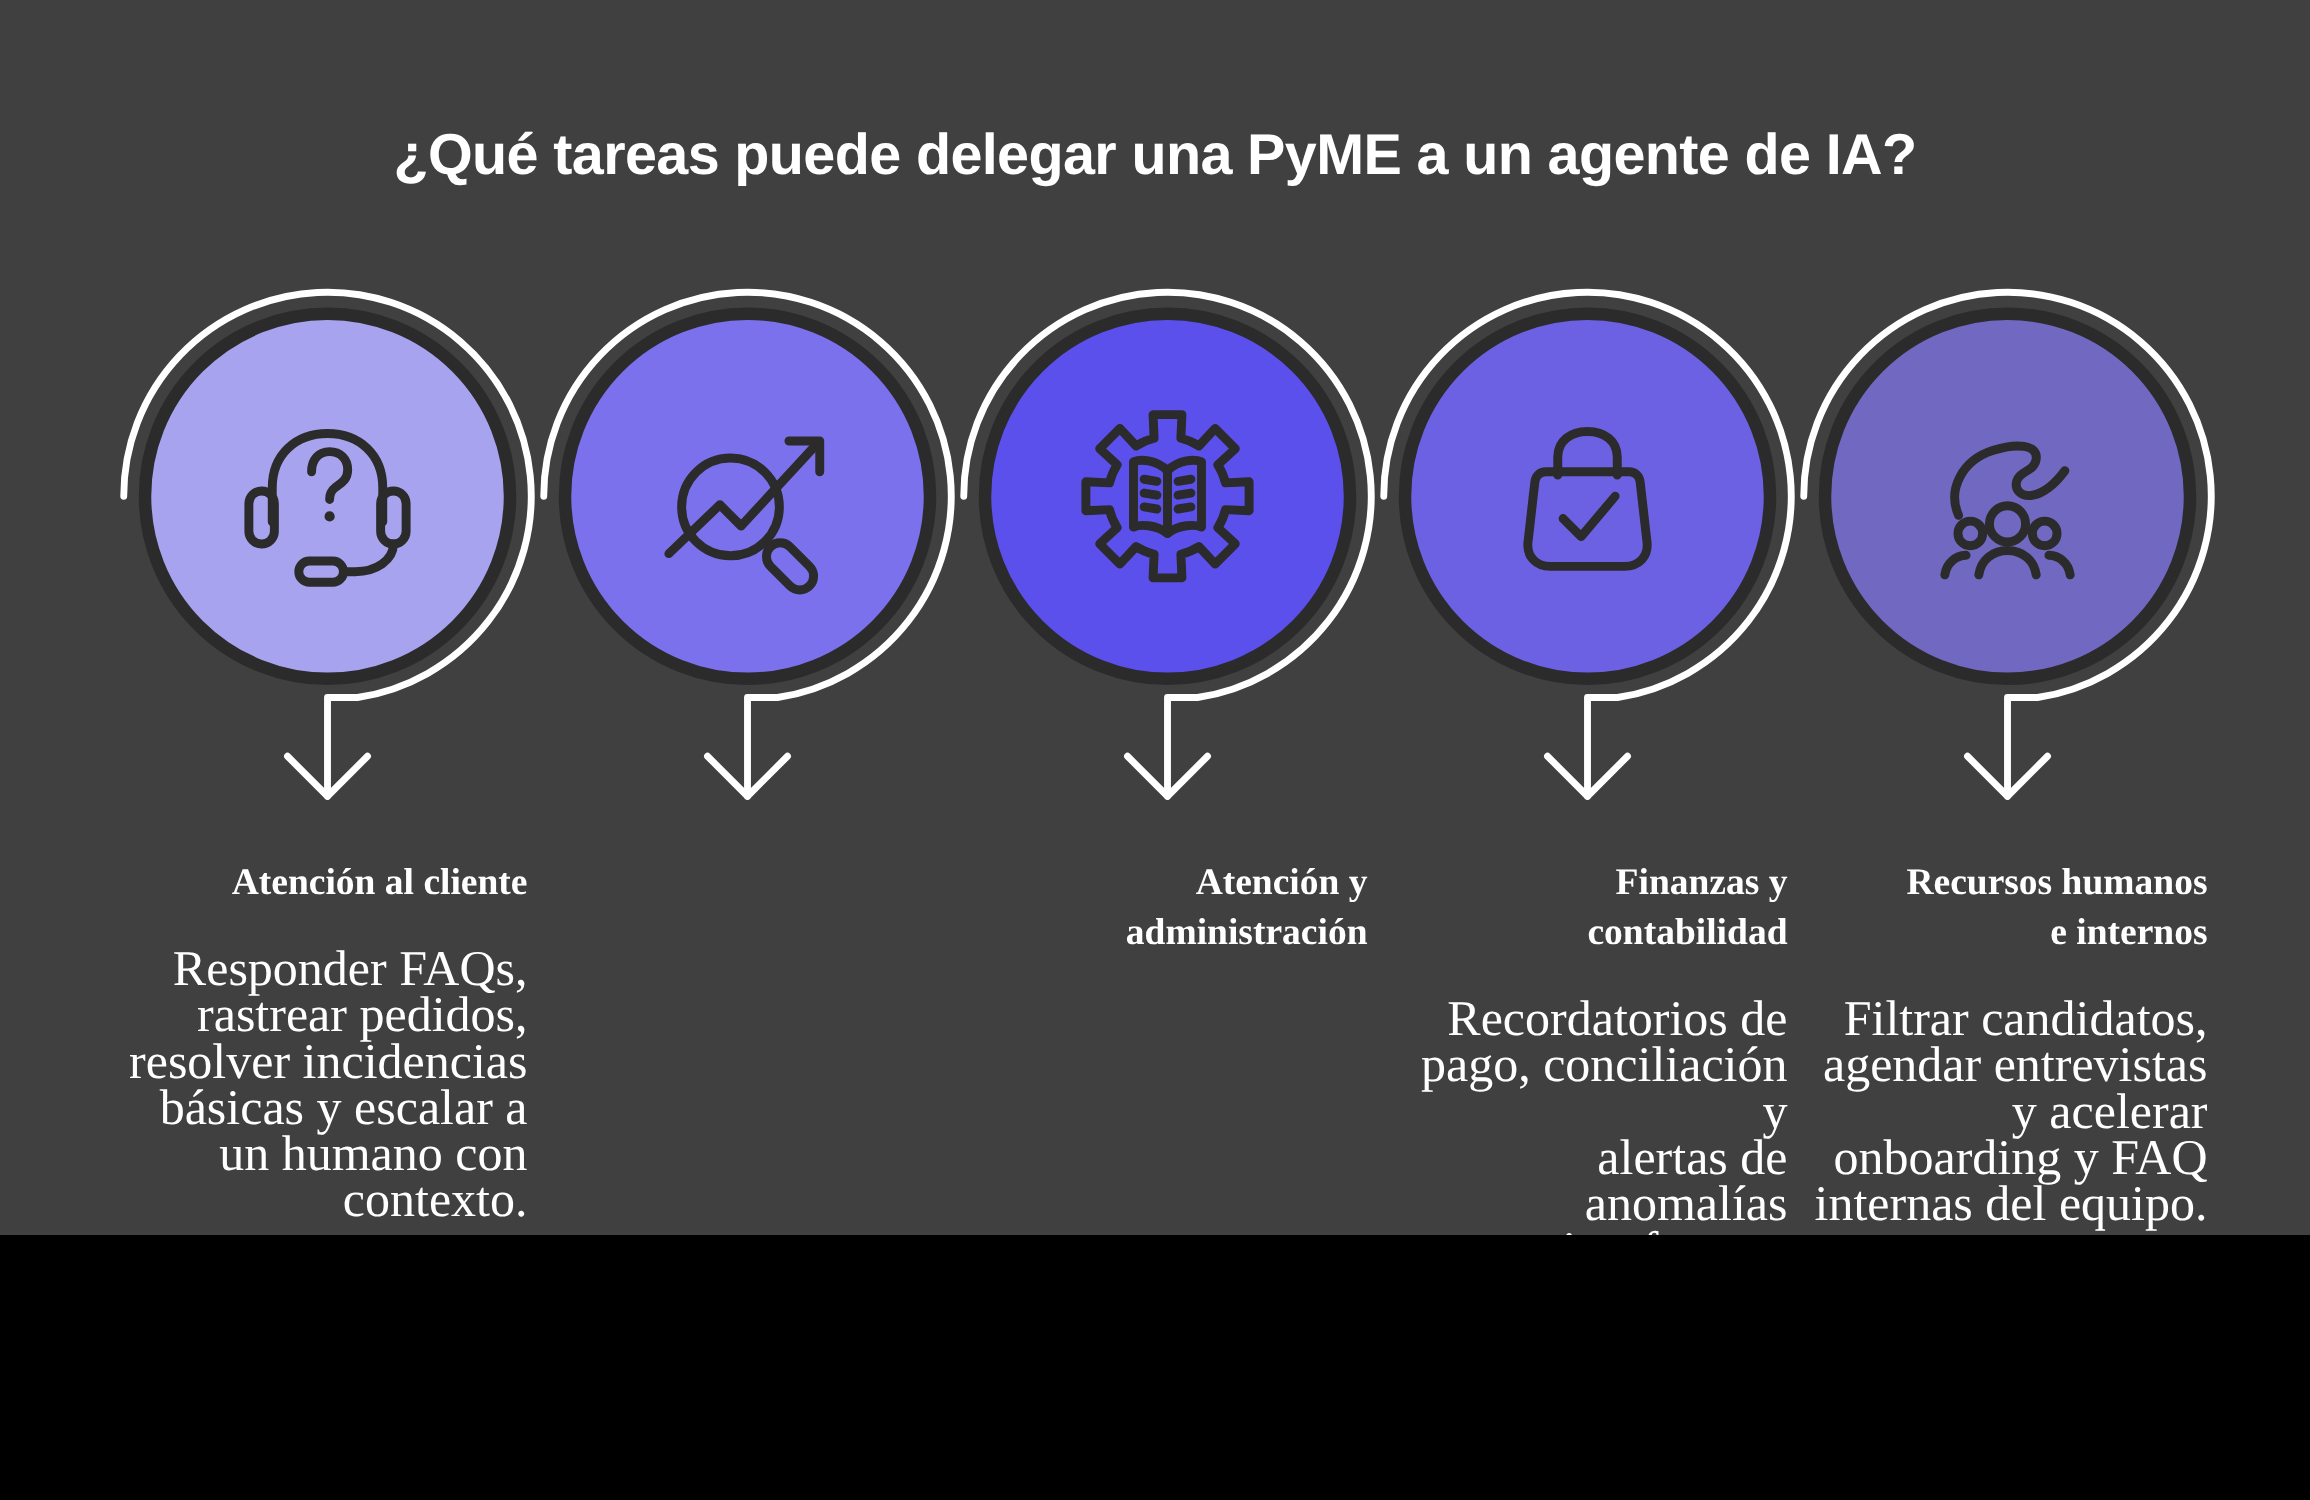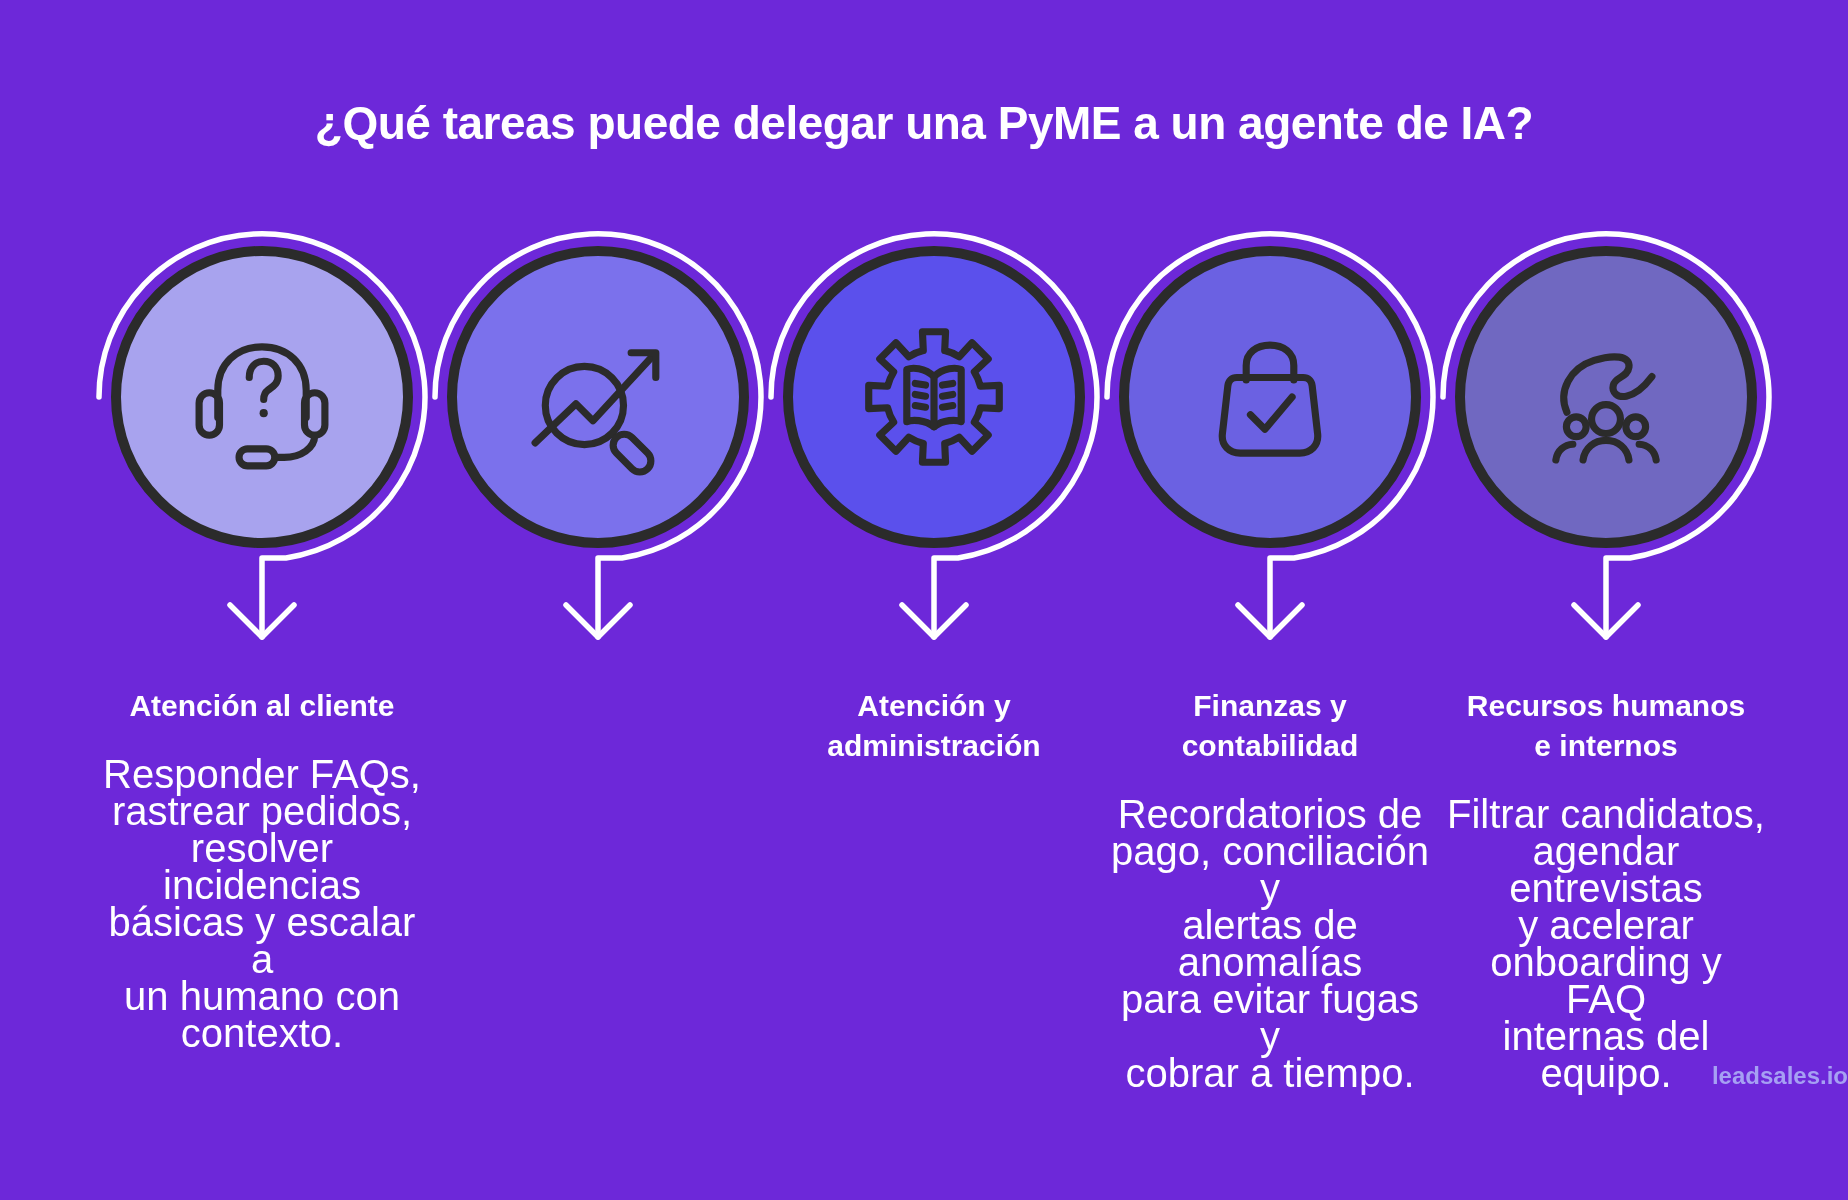--- a/index.html
+++ b/index.html
@@ -1,33 +1,33 @@
 <!DOCTYPE html>
 <html><head>
 <meta charset="utf-8">
 <style>
   html,body { margin:0; padding:0; background:#000; }
   .page {
-    position:relative; width:1848px; height:1200px;
-    background:#6d28d9; overflow:hidden;
+    position:relative; width:1848px; height:988px;
+    background:#404040; overflow:hidden;
     font-family:"Liberation Sans", sans-serif;
   }
   .title {
     position:absolute; top:96px; left:0; width:100%;
     text-align:center; color:#ffffff;
     font-size:46px; font-weight:bold; letter-spacing:-0.5px;
   }
   .col-art { position:absolute; top:228px; width:340px; height:430px; }
   .white-line { fill:none; stroke:#ffffff; stroke-width:5.5; stroke-linecap:round; stroke-linejoin:round; }
   .ring { stroke:#2b2b2b; stroke-width:10; }
   .icon path, .icon rect, .icon circle { fill:none; stroke:#2b2b2b; stroke-width:4.2; stroke-linecap:round; stroke-linejoin:round; }
   .icon .fill-dot { fill:#2b2b2b; stroke:none; }
   .col-text {
     position:absolute; top:686px; width:320px;
-    text-align:center; color:#ffffff;
+    text-align:right; color:#ffffff;font-family:Liberation Serif, serif;
   }
   .col-text h3 {
     margin:0; font-size:30px; line-height:40px; font-weight:bold;
     white-space:pre-line;
   }
   .col-text p {
     margin:30px 0 0 0; font-size:40px; line-height:37px; font-weight:normal;
     white-space:pre-line;
   }
   .brand {

